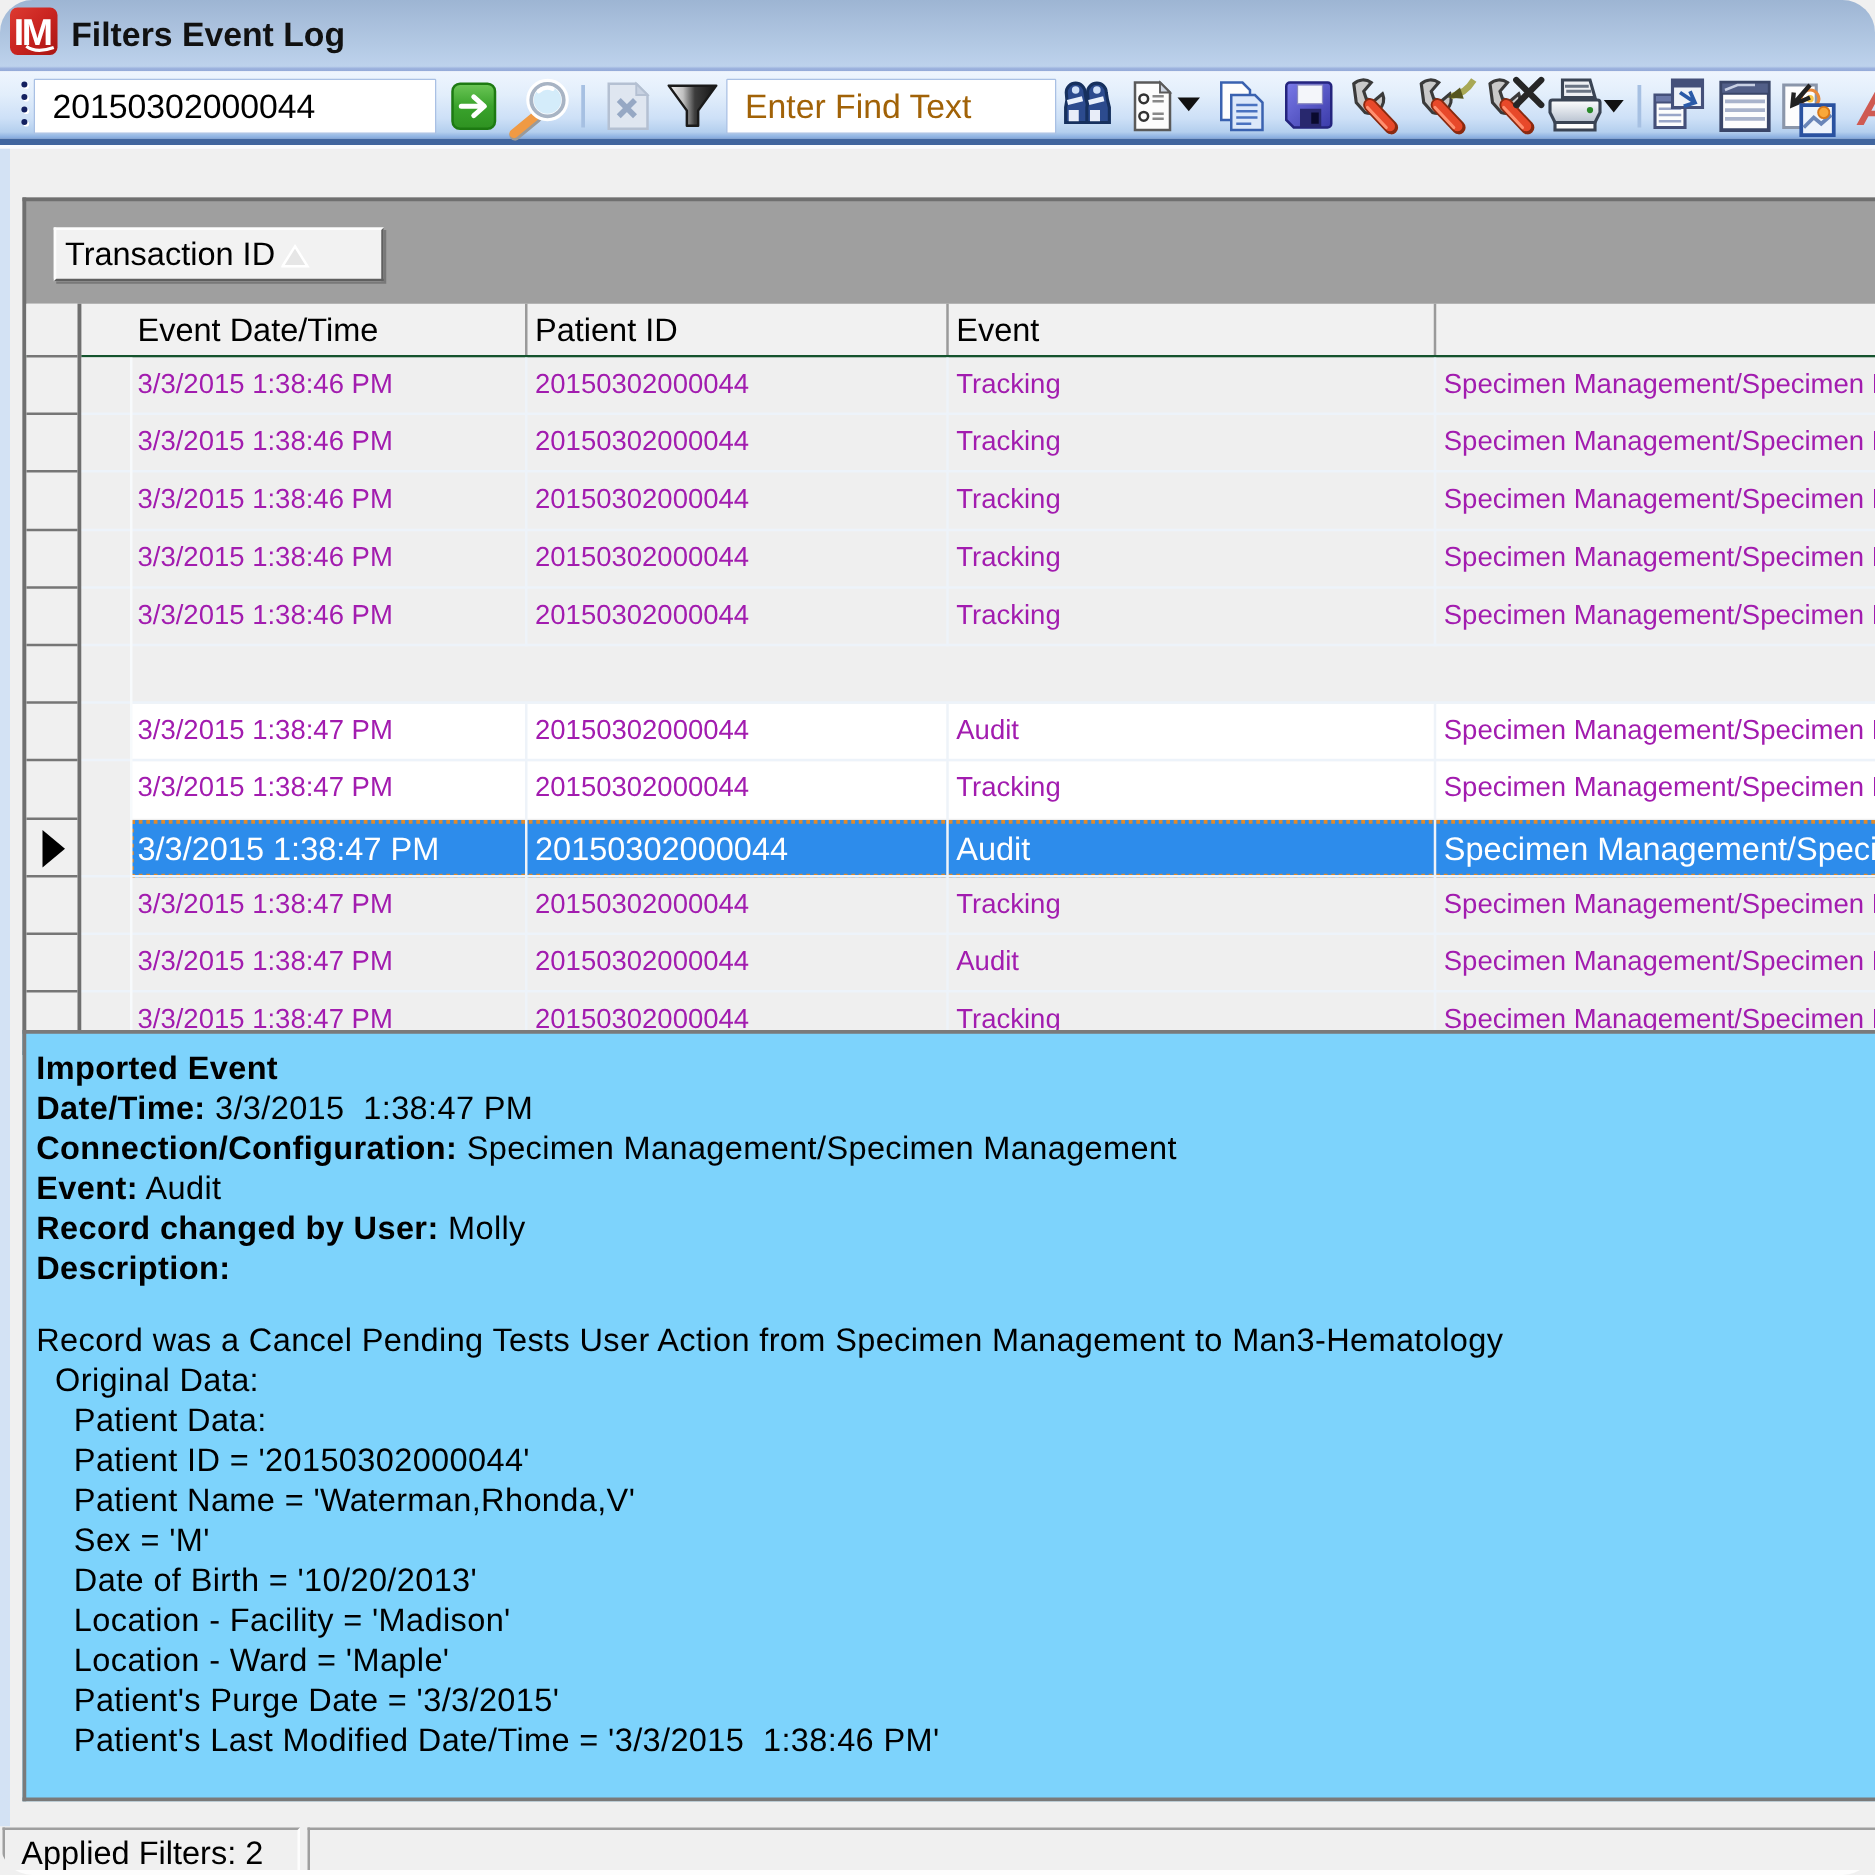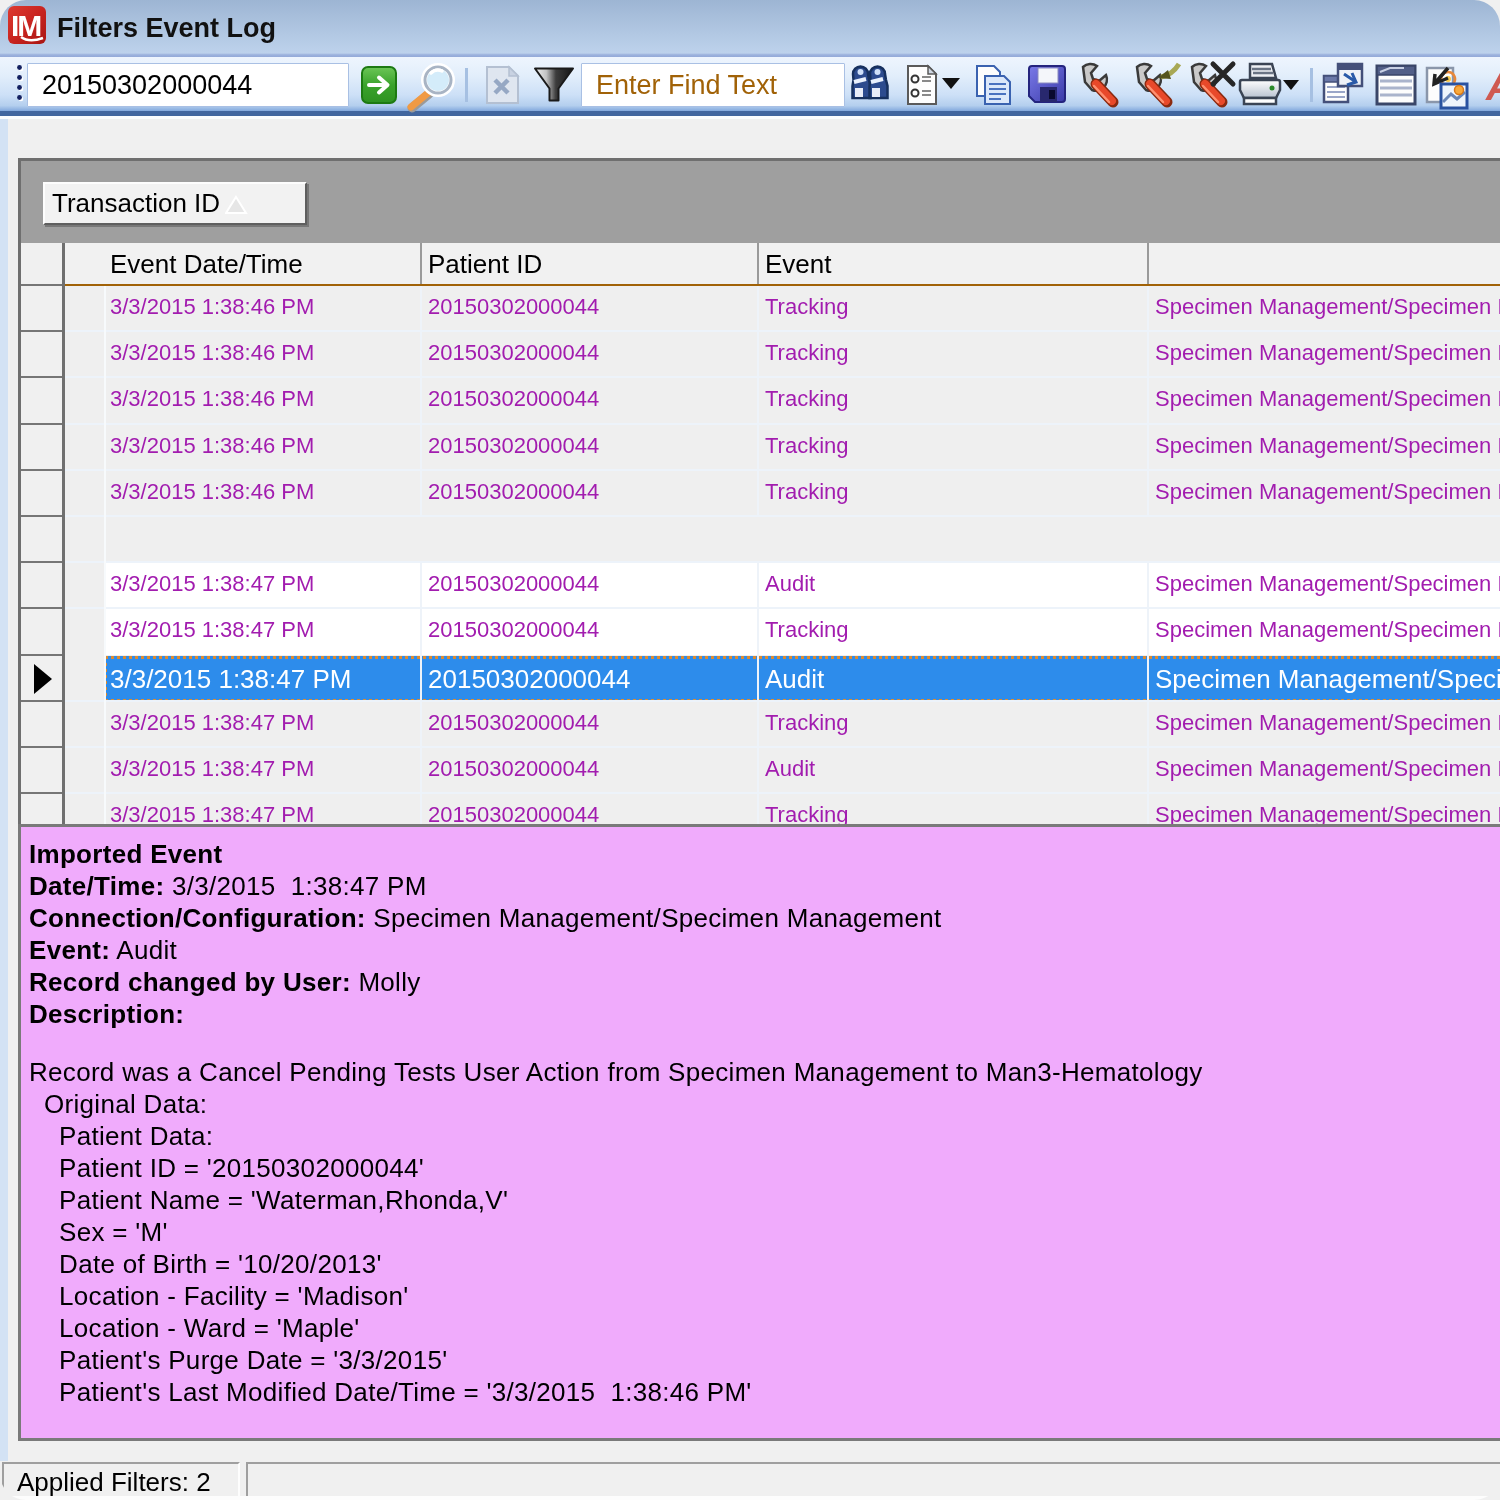--- a/index.html
+++ b/index.html
@@ -17,40 +17,40 @@
 #input1{left:27px;width:320px;}
 #input1 span{position:absolute;left:14px;top:0px;color:#000;}
 #input2{left:581px;width:262px;}
 #input2 span{position:absolute;left:14px;top:0px;color:#a16207;text-align:center;}
 
 #leftstrip{left:0;top:119px;width:8px;height:1342px;background:#d3e2f4;}
 
 #grid{left:18px;top:140px;width:1482px;height:686px;background:#9f9f9f;border-left:3px solid #6f6f6f;border-top:3px solid #6f6f6f;border-bottom:3px solid #6f6f6f;box-sizing:border-box;overflow:hidden;margin-top:18px;}
 #gbtn{left:22px;top:21px;width:260px;height:39px;background:#f2f2f2;border-top:2px solid #fdfdfd;border-left:2px solid #fdfdfd;border-right:2px solid #5f5f5f;border-bottom:2px solid #5f5f5f;box-shadow:2px 2px 0 #787878;}
 #gbtn span{position:absolute;left:7px;top:4px;font-size:26px;color:#000;}
-#gheader{left:0;top:82px;width:1479px;height:41px;background:#f1f1f1;border-bottom:2px solid #a16207;}
+#gheader{left:0;top:82px;width:1479px;height:41px;background:#f1f1f1;border-bottom:2px solid #14532d;}
 .hcell{top:6px;font-size:26px;color:#000;}
 #gbody{left:44px;top:125px;width:1435px;height:555px;background:#efefef;}
 #indent{left:0;top:0;width:39px;height:555px;background:#efefef;}
 #indentline{left:39px;top:0;width:2px;height:555px;background:#f7fafc;}
 .selcol{left:0;top:82px;width:41px;height:598px;background:#f0f0f0;border-right:3px solid #6f6f6f;}
 .selline{left:0;width:41px;height:2px;background:#767676;}
 .row{left:39px;font-size:22px;color:#a21caf;height:46px;width:1396px;}
 .row.white{background:#ffffff;}
 .rowsep{left:0;width:1435px;height:2px;background:#edf3fa;}
 .vline{width:2px;background:#eef3f9;}
 .cell{position:absolute;top:8px;white-space:pre;}
 .c1{left:6px;} .c2{left:324px;} .c3{left:661px;} .c4{left:1051px;}
 #selrow{left:39px;height:46px;width:1404px;background:#2d8ceb;color:#fff;font-size:26px;outline:3px dotted #dd8a2e;outline-offset:-3px;}
 #grouprow{left:0;top:231px;width:1435px;height:46px;font-size:26px;color:#000;}
 #minusbtn{left:7px;top:11px;width:24px;height:24px;background:#fdfdfd;border:2px solid #8a8a8a;box-sizing:border-box;}
 #minusbtn div{position:absolute;left:4px;top:9px;width:12px;height:2px;background:#333;}
 #rowarrow{width:0;height:0;border-left:18px solid #000;border-top:15px solid transparent;border-bottom:15px solid transparent;}
 
-#details{left:18px;top:824px;width:1482px;height:617px;background:#f0abfc;border-left:3px solid #7a7a7a;border-top:3px solid #7a7a7a;border-bottom:3px solid #7a7a7a;box-sizing:border-box;font-size:26px;color:#000;letter-spacing:0.3px;}
+#details{left:18px;top:824px;width:1482px;height:617px;background:#7dd3fc;border-left:3px solid #7a7a7a;border-top:3px solid #7a7a7a;border-bottom:3px solid #7a7a7a;box-sizing:border-box;font-size:26px;color:#000;letter-spacing:0.3px;}
 #dblock1{left:8px;top:11px;line-height:32px;white-space:pre;}
 #dblock2{left:8px;top:229px;line-height:32px;white-space:pre;}
 
 #status1{left:2px;top:1462px;width:234px;height:34px;background:#f0f0f0;border-top:2px solid #9f9f9f;border-left:2px solid #9f9f9f;border-right:2px solid #fdfdfd;}
 #status1 span{position:absolute;left:13px;top:3px;font-size:26px;color:#000;}
 #status2{left:246px;top:1462px;width:1252px;height:34px;background:#f0f0f0;border-top:2px solid #9f9f9f;border-left:2px solid #9f9f9f;}
 #statusbottom{left:0;top:1496px;width:1500px;height:4px;background:#fdfdfd;}
 </style>
 </head>
 <body>

